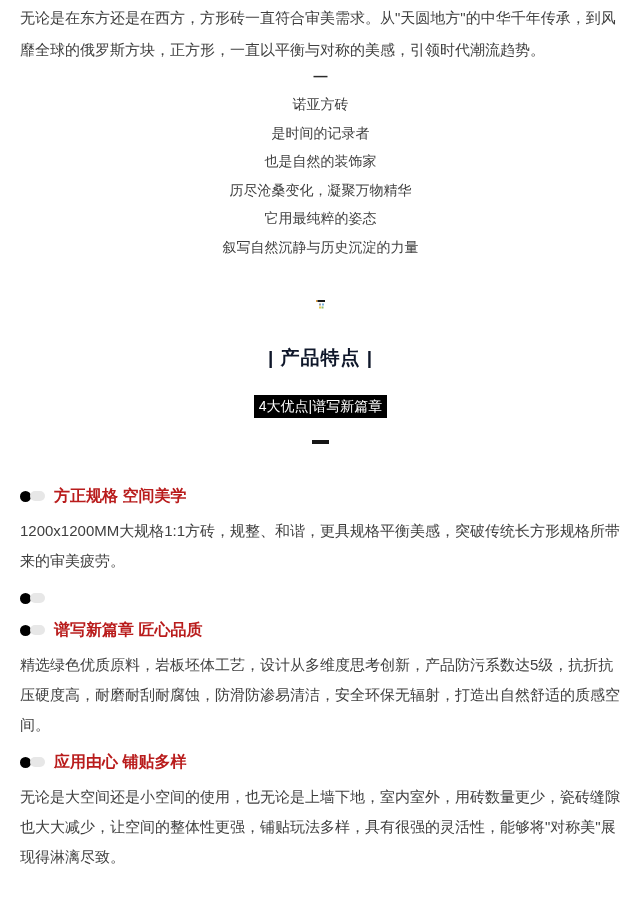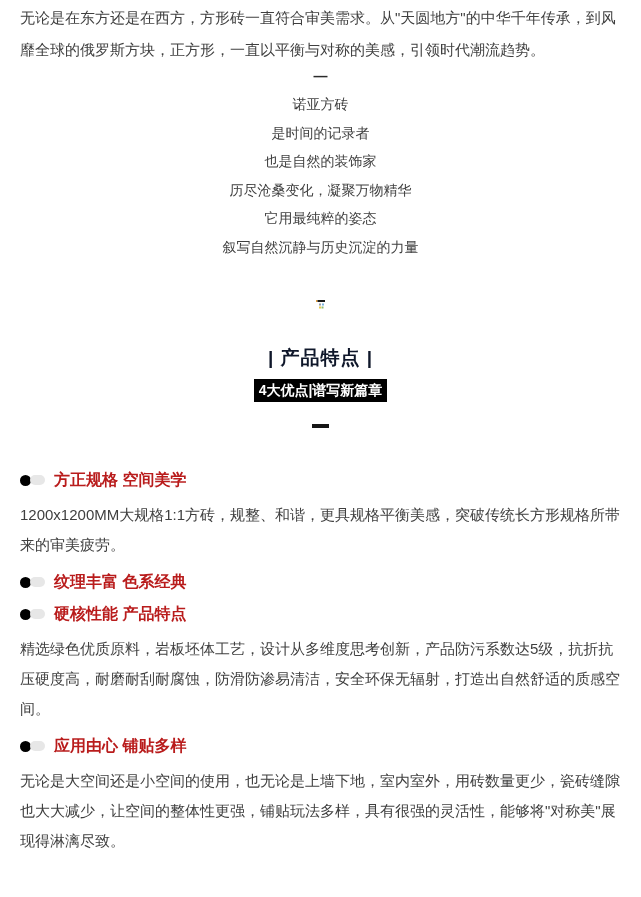--- a/index.html
+++ b/index.html
@@ -52,23 +52,24 @@
   .badge-wrap {
     text-align: center;
     margin-top: 11px;
     line-height: 0;
   }
   .badge {
     display: inline-block;
     background: #000000;
     color: #ffffff;
     font-size: 14px;
-    font-weight: bold;
+    font-weight: normal;
     line-height: 17px;
     padding: 3px 5px;
+    margin-top: 16px;
   }
   .bold-bar {
     width: 17px;
     height: 4px;
     background: #161616;
     margin: 22px auto 42px auto;
   }
   .feature { margin-bottom: 12px; }
   .feature-head {
     display: flex;
@@ -150,31 +151,30 @@
     </div>
     <p>1200x1200MM大规格1:1方砖，规整、和谐，更具规格平衡美感，突破传统长方形规格所带来的审美疲劳。</p>
   </section>
 
   <section class="feature">
     <div class="feature-head">
       <span class="bullet">
           <span class="dot"></span>
           <span class="pill"></span>
         </span>
-      <h3>纹理丰富 色系经典</h3>
     </div>
   </section>
 
   <section class="feature">
     <div class="feature-head">
       <span class="bullet">
           <span class="dot"></span>
           <span class="pill"></span>
         </span>
-      <h3>硬核性能 产品特点</h3>
+      <h3>谱写新篇章 匠心品质</h3>
     </div>
     <p>精选绿色优质原料，岩板坯体工艺，设计从多维度思考创新，产品防污系数达5级，抗折抗压硬度高，耐磨耐刮耐腐蚀，防滑防渗易清洁，安全环保无辐射，打造出自然舒适的质感空间。</p>
   </section>
 
   <section class="feature">
     <div class="feature-head">
       <span class="bullet">
           <span class="dot"></span>
           <span class="pill"></span>
         </span>

